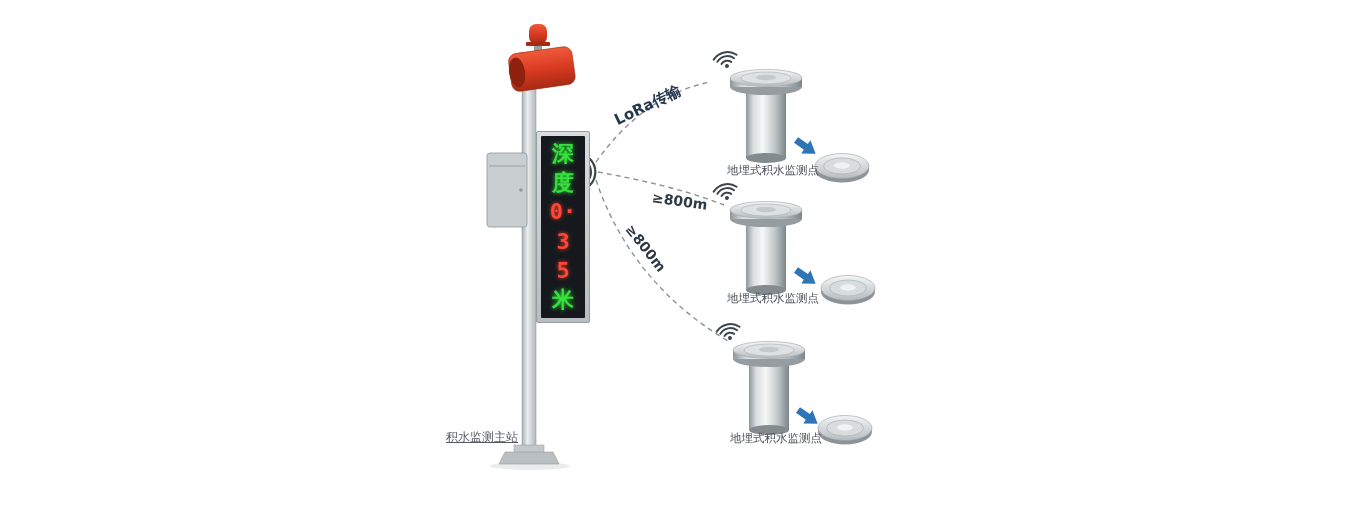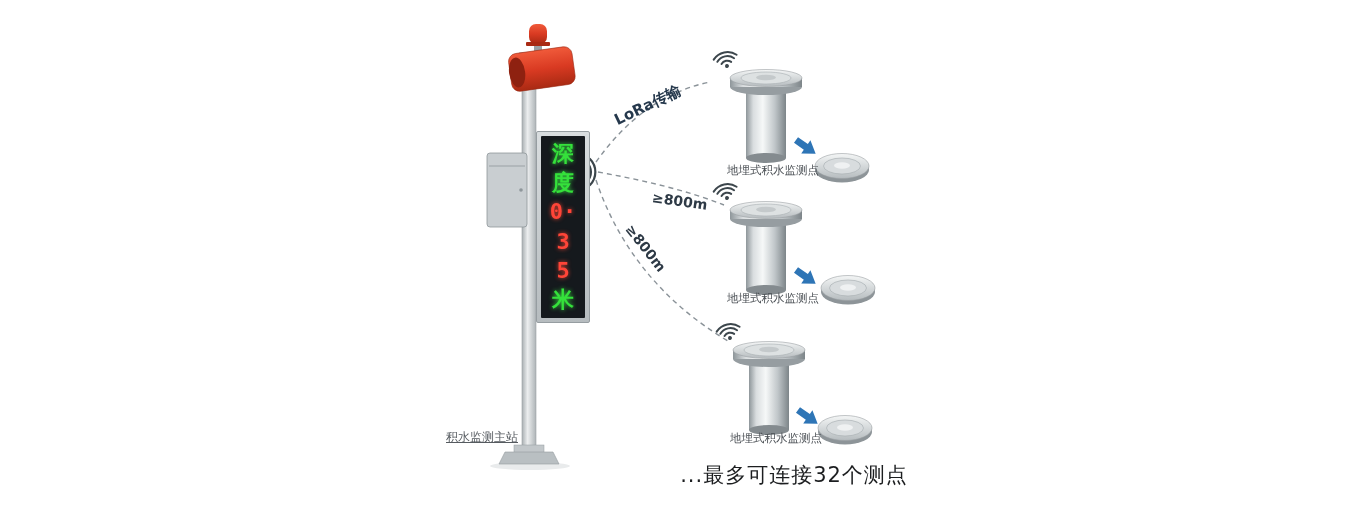--- a/index.html
+++ b/index.html
@@ -152,14 +152,13 @@
   <div class="link-lbl lora" style="left:612px;top:96px;transform:rotate(-26deg);">LoRa传输</div>
   <div class="link-lbl" style="left:652px;top:193px;transform:rotate(8deg);">≥800m</div>
   <div class="link-lbl" style="left:618px;top:240px;transform:rotate(52deg);">≥800m</div>
 
   <div class="lbl" style="left:723px;top:164px;width:100px;">地埋式积水监测点</div>
   <div class="lbl" style="left:723px;top:292px;width:100px;">地埋式积水监测点</div>
   <div class="lbl" style="left:726px;top:432px;width:100px;">地埋式积水监测点</div>
 
   <div class="station-lbl" style="left:446px;top:429px;">积水监测主站</div>
 
-  <div class="footer">...最多可连接32个测点</div>
 </div>
 
 </body></html>

